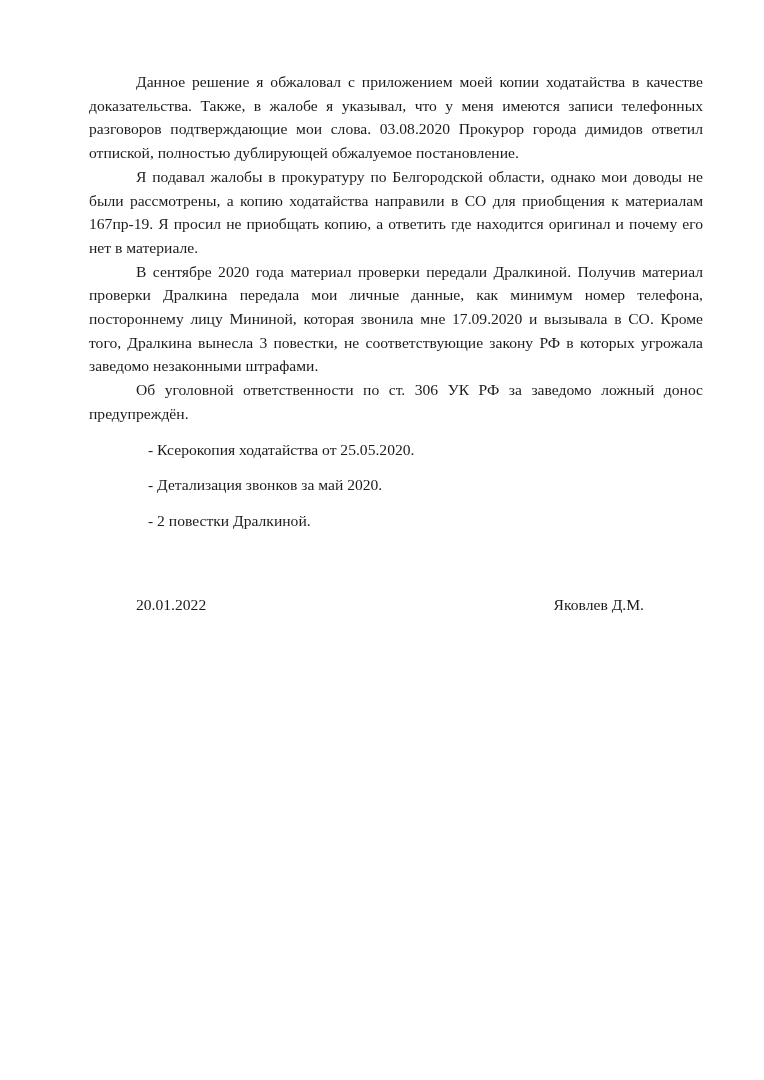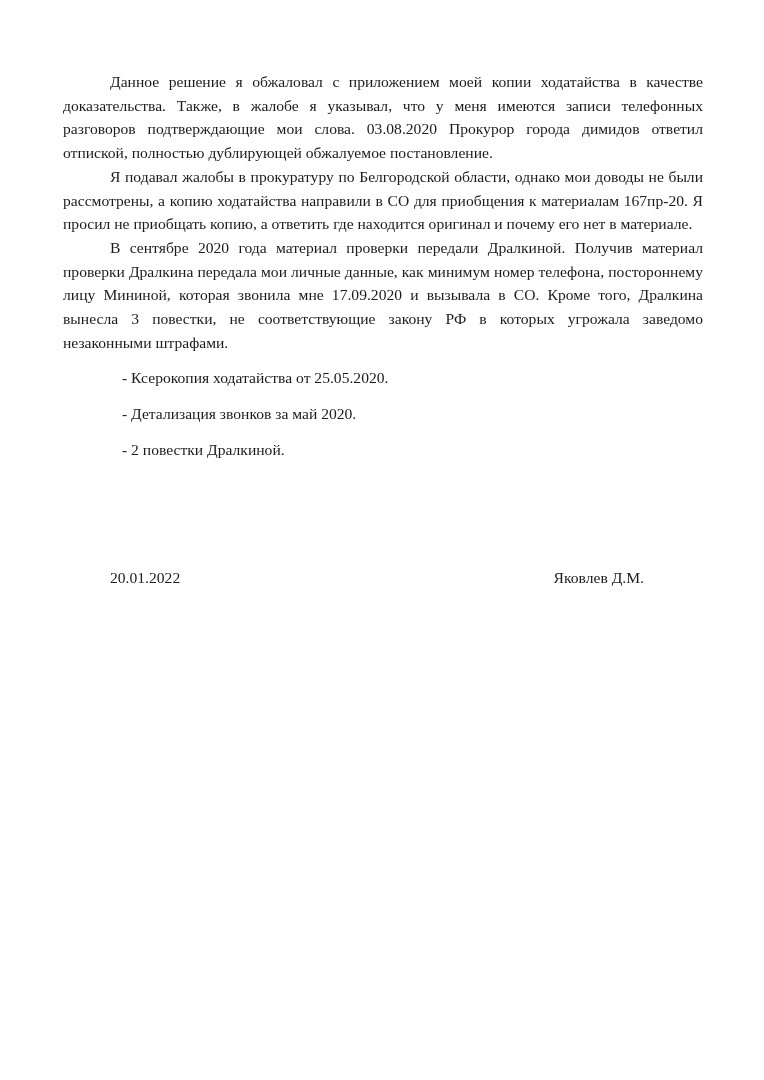--- a/index.html
+++ b/index.html
@@ -6,21 +6,21 @@
     margin: 0;
     padding: 0;
     background: #ffffff;
   }
   .page {
     position: relative;
     width: 764px;
     height: 1080px;
     box-sizing: border-box;
     background: #ffffff;
-    padding: 70px 61px 0 63px;
+    padding: 70px 61px 0 89px;
     font-family: "Liberation Serif", "DejaVu Serif", serif;
     font-size: 15.6px;
     line-height: 23.7px;
     color: #1b1b1b;
     overflow: hidden;
   }
   .para {
     margin: 0;
     text-indent: 47px;
     text-align: justify;
@@ -36,34 +36,34 @@
     text-align: left;
   }
   .signature-row {
     margin-top: 60px;
     display: flex;
     justify-content: space-between;
     align-items: baseline;
   }
   .sig-date {
     margin-left: 47px;
-    margin-top: 44px;
   }
   .sig-name {
     margin-right: 59px;
   }
 </style>
 </head>
 <body>
 
 <div class="page">
 
   <p class="para">Данное решение я обжаловал с приложением моей копии ходатайства в качестве доказательства. Также, в жалобе я указывал, что у меня имеются записи телефонных разговоров подтверждающие мои слова. 03.08.2020 Прокурор города димидов ответил отпиской, полностью дублирующей обжалуемое постановление.</p>
-  <p class="para">Я подавал жалобы в прокуратуру по Белгородской области, однако мои доводы не были рассмотрены, а копию ходатайства направили в СО для приобщения к материалам 167пр-20. Я просил не приобщать копию, а ответить где находится оригинал и почему его нет в материале.</p>
+  <p class="para">Я подавал жалобы в прокуратуру по Белгородской области, однако мои доводы не были рассмотрены, а копию ходатайства направили в СО для приобщения к материалам 167пр-19. Я просил не приобщать копию, а ответить где находится оригинал и почему его нет в материале.</p>
   <p class="para">В сентябре 2020 года материал проверки передали Дралкиной. Получив материал проверки Дралкина передала мои личные данные, как минимум номер телефона, постороннему лицу Мининой, которая звонила мне 17.09.2020 и вызывала в СО. Кроме того, Дралкина вынесла 3 повестки, не соответствующие закону РФ в которых угрожала заведомо незаконными штрафами.</p>
+  <p class="para">Об уголовной ответственности по ст. 306 УК РФ за заведомо ложный донос предупреждён.</p>
 
   <p class="attach-item">- Ксерокопия ходатайства от 25.05.2020.</p>
   <p class="attach-item">- Детализация звонков за май 2020.</p>
   <p class="attach-item">- 2 повестки Дралкиной.</p>
 
   <div class="signature-row">
     <span class="sig-date">20.01.2022</span>
     <span class="sig-name">Яковлев Д.М.</span>
   </div>
 

